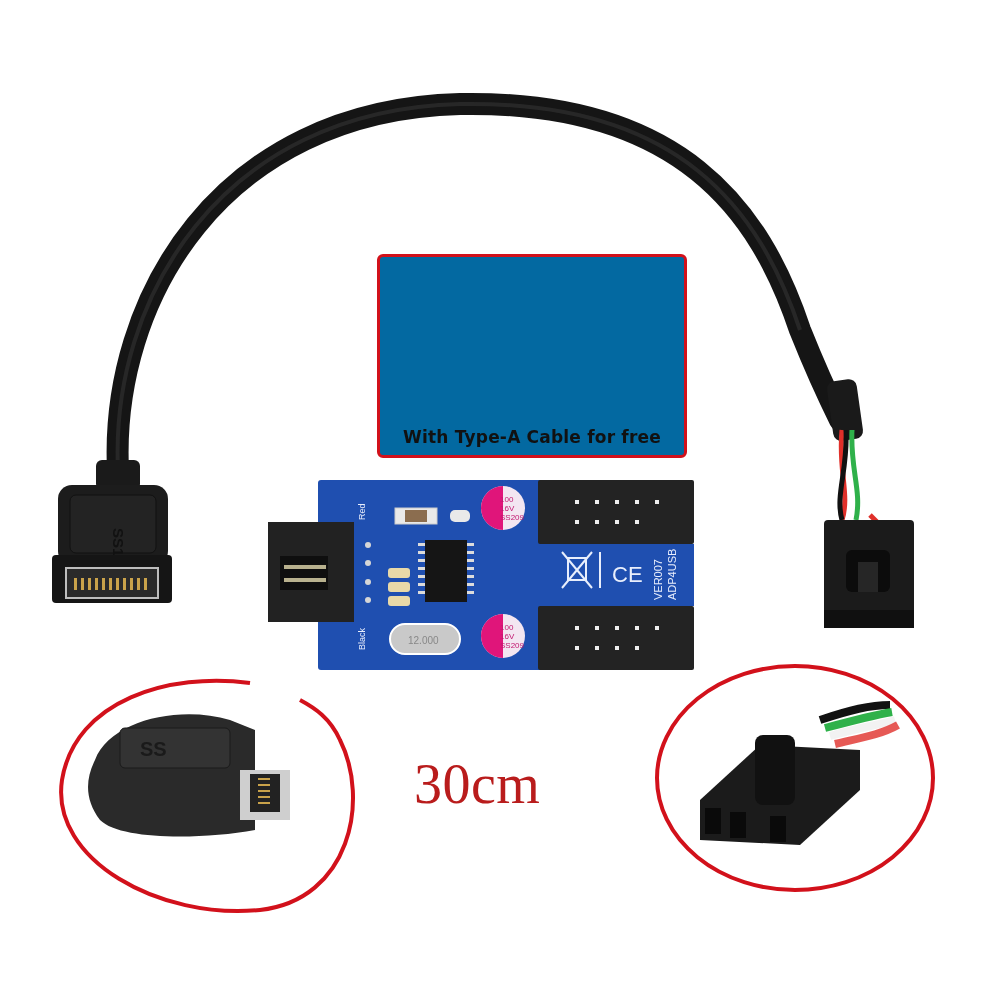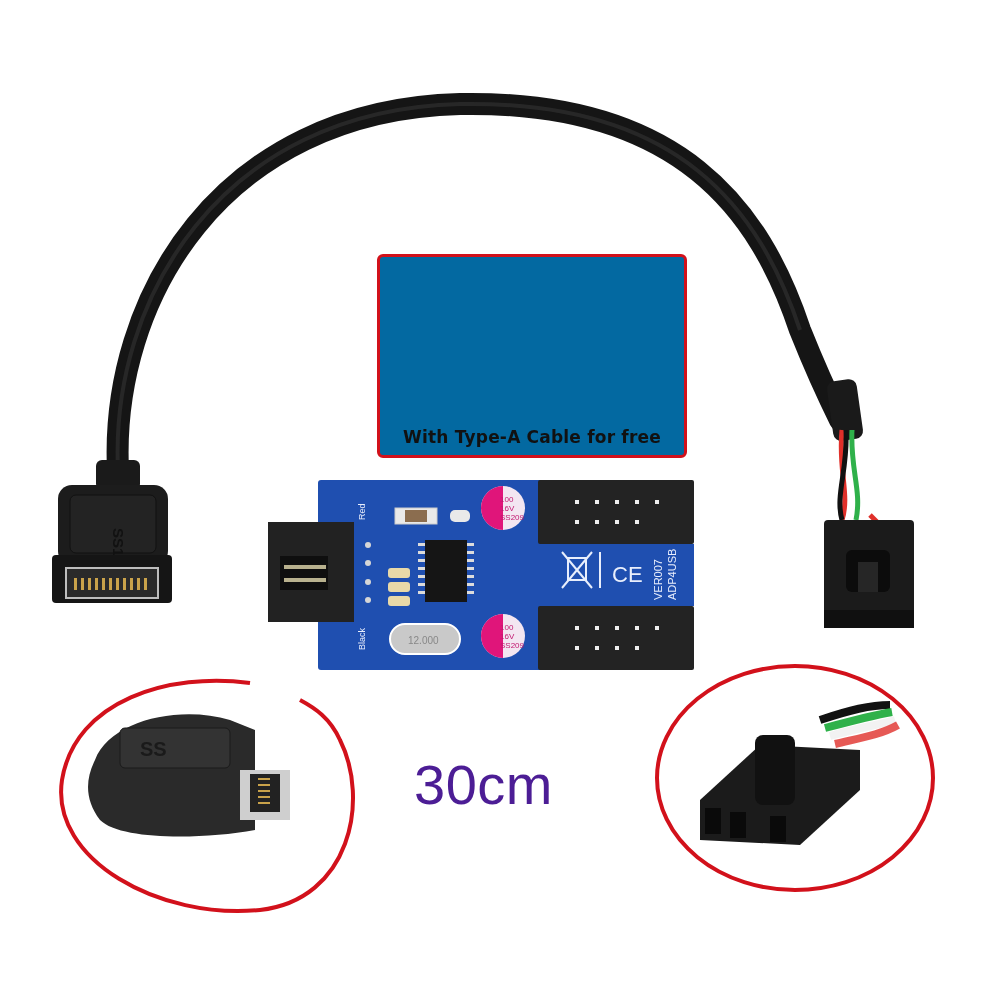--- a/index.html
+++ b/index.html
@@ -1,20 +1,20 @@
 <!DOCTYPE html>
 <html><head>
 <meta charset="utf-8">
 <style>
   html,body{margin:0;padding:0;background:#fff;}
   body{width:1000px;height:1000px;position:relative;overflow:hidden;font-family:"DejaVu Sans",sans-serif;}
   svg{position:absolute;left:0;top:0;}
   .inset-box{position:absolute;left:336px;top:254px;width:310px;height:204px;border:3px solid #d2111b;border-radius:6px;box-sizing:border-box;background:#0369a1;margin-left:41px;}
   .inset-caption{position:absolute;left:0;right:0;bottom:8px;text-align:center;font-weight:bold;font-size:17px;color:#111;letter-spacing:0.2px;}
-  .length-label{position:absolute;left:414px;top:752px;font-size:56px;font-weight:normal;color:#4c1d95;font-family:Liberation Sans, sans-serif;letter-spacing:0.5px;}
+  .length-label{position:absolute;left:414px;top:752px;font-size:56px;font-weight:normal;color:#b91c1c;font-family:Liberation Serif, serif;letter-spacing:0.5px;}
   .pcb-text{font-family:"Liberation Sans",sans-serif;fill:#e8eefc;}
 </style>
 </head>
 <body>
 
 <svg width="1000" height="1000" viewBox="0 0 1000 1000">
 
   <path d="M118 470 C 110 300, 220 110, 460 104 C 680 100, 760 210, 800 330 C 820 380, 830 400, 840 420" fill="none" stroke="#151515" stroke-width="22" stroke-linecap="round"></path>
   <path d="M118 470 C 110 300, 220 110, 460 104 C 680 100, 760 210, 800 330" fill="none" stroke="#3a3a3a" stroke-width="4" opacity="0.5"></path>
 

